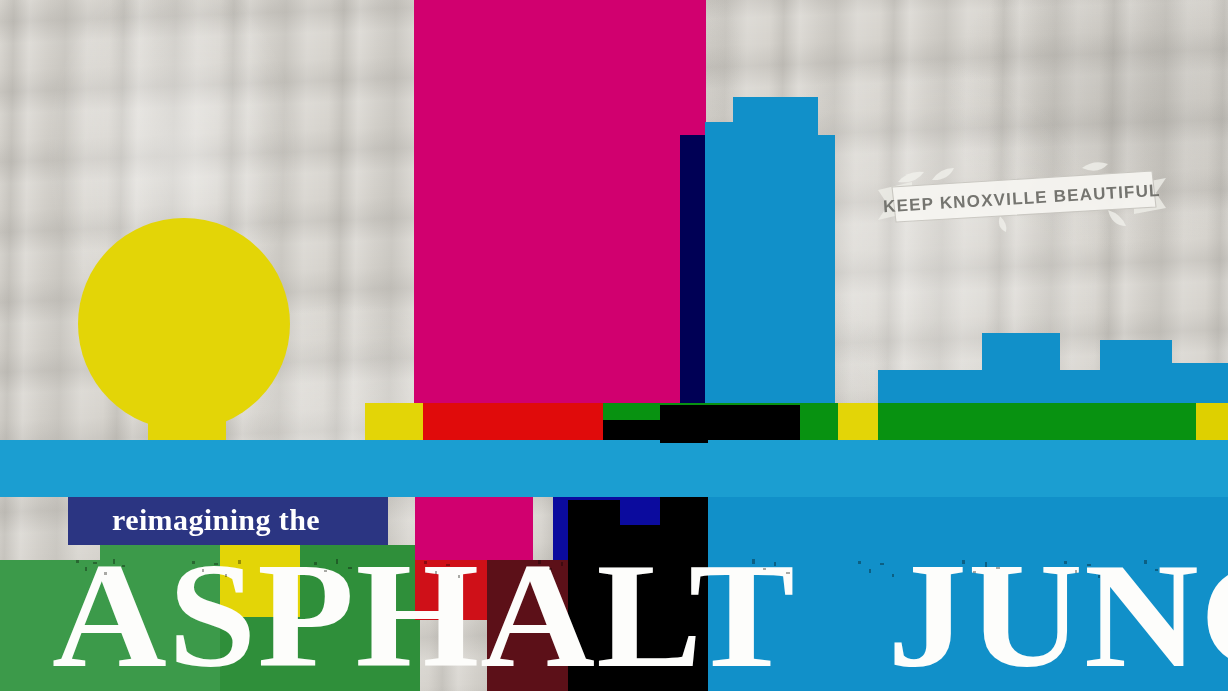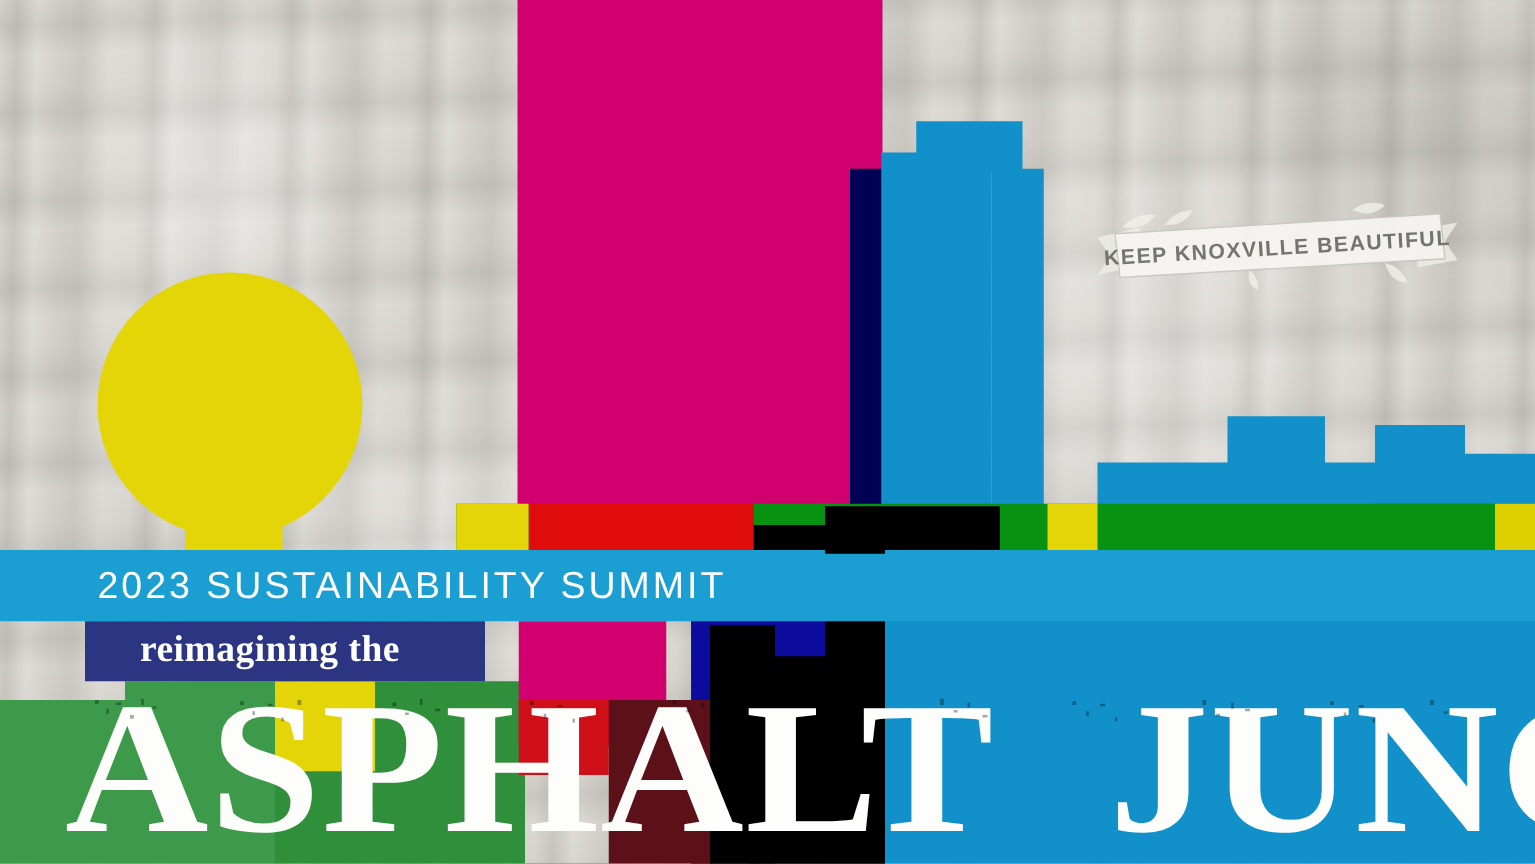--- a/index.html
+++ b/index.html
@@ -170,21 +170,20 @@
       <path d="M236,50 q13,4 18,16 q-14,0 -18,-16 Z" fill="#f3f2ee" opacity=".8"></path>
       <path d="M128,56 q8,8 6,16 q-10,-5 -6,-16 Z" fill="#f3f2ee" opacity=".8"></path>
 
       <path d="M20,27 L280,11 L284,47 L24,62 Z" fill="#f7f6f2"></path>
       <path d="M20,27 L280,11 L284,47 L24,62 Z" fill="none" stroke="#c9c7c1" stroke-width="1.1"></path>
       <text class="logo-text" x="150" y="44" text-anchor="middle" font-size="17" transform="rotate(-3.4 150 40)">KEEP KNOXVILLE BEAUTIFUL</text>
     </svg>
   </div>
 
   <div id="band-cyan" style="left: 0px; top: 443px; width: 1228px; height: 54px; z-index: 30; background: rgb(27, 158, 209);"></div>
-  <div id="summit-line" style="left: 78px; top: 452px; z-index: 32; color: rgb(255, 255, 255);">2023 SUSTAINABILITY SUMMIT</div>
 
   <div id="band-navy" style="left: 68px; top: 497px; width: 320px; height: 48px; z-index: 30; background: rgb(43, 53, 130);"></div>
   <div id="reimagining-line" style="left: 112px; top: 503px; z-index: 32; color: rgb(255, 255, 255);">reimagining the</div>
 
   <div id="headline" class="nosel" style="z-index: 40; color: rgb(253, 253, 251);">
     <span>ASPHALT</span><span class="spk"> </span><span>JUNGLE</span>
   </div>
 
   <svg id="speckle" viewBox="0 0 1140 40" preserveAspectRatio="none" style="z-index:41;">
     <g fill="#4a4a44" opacity=".55">

